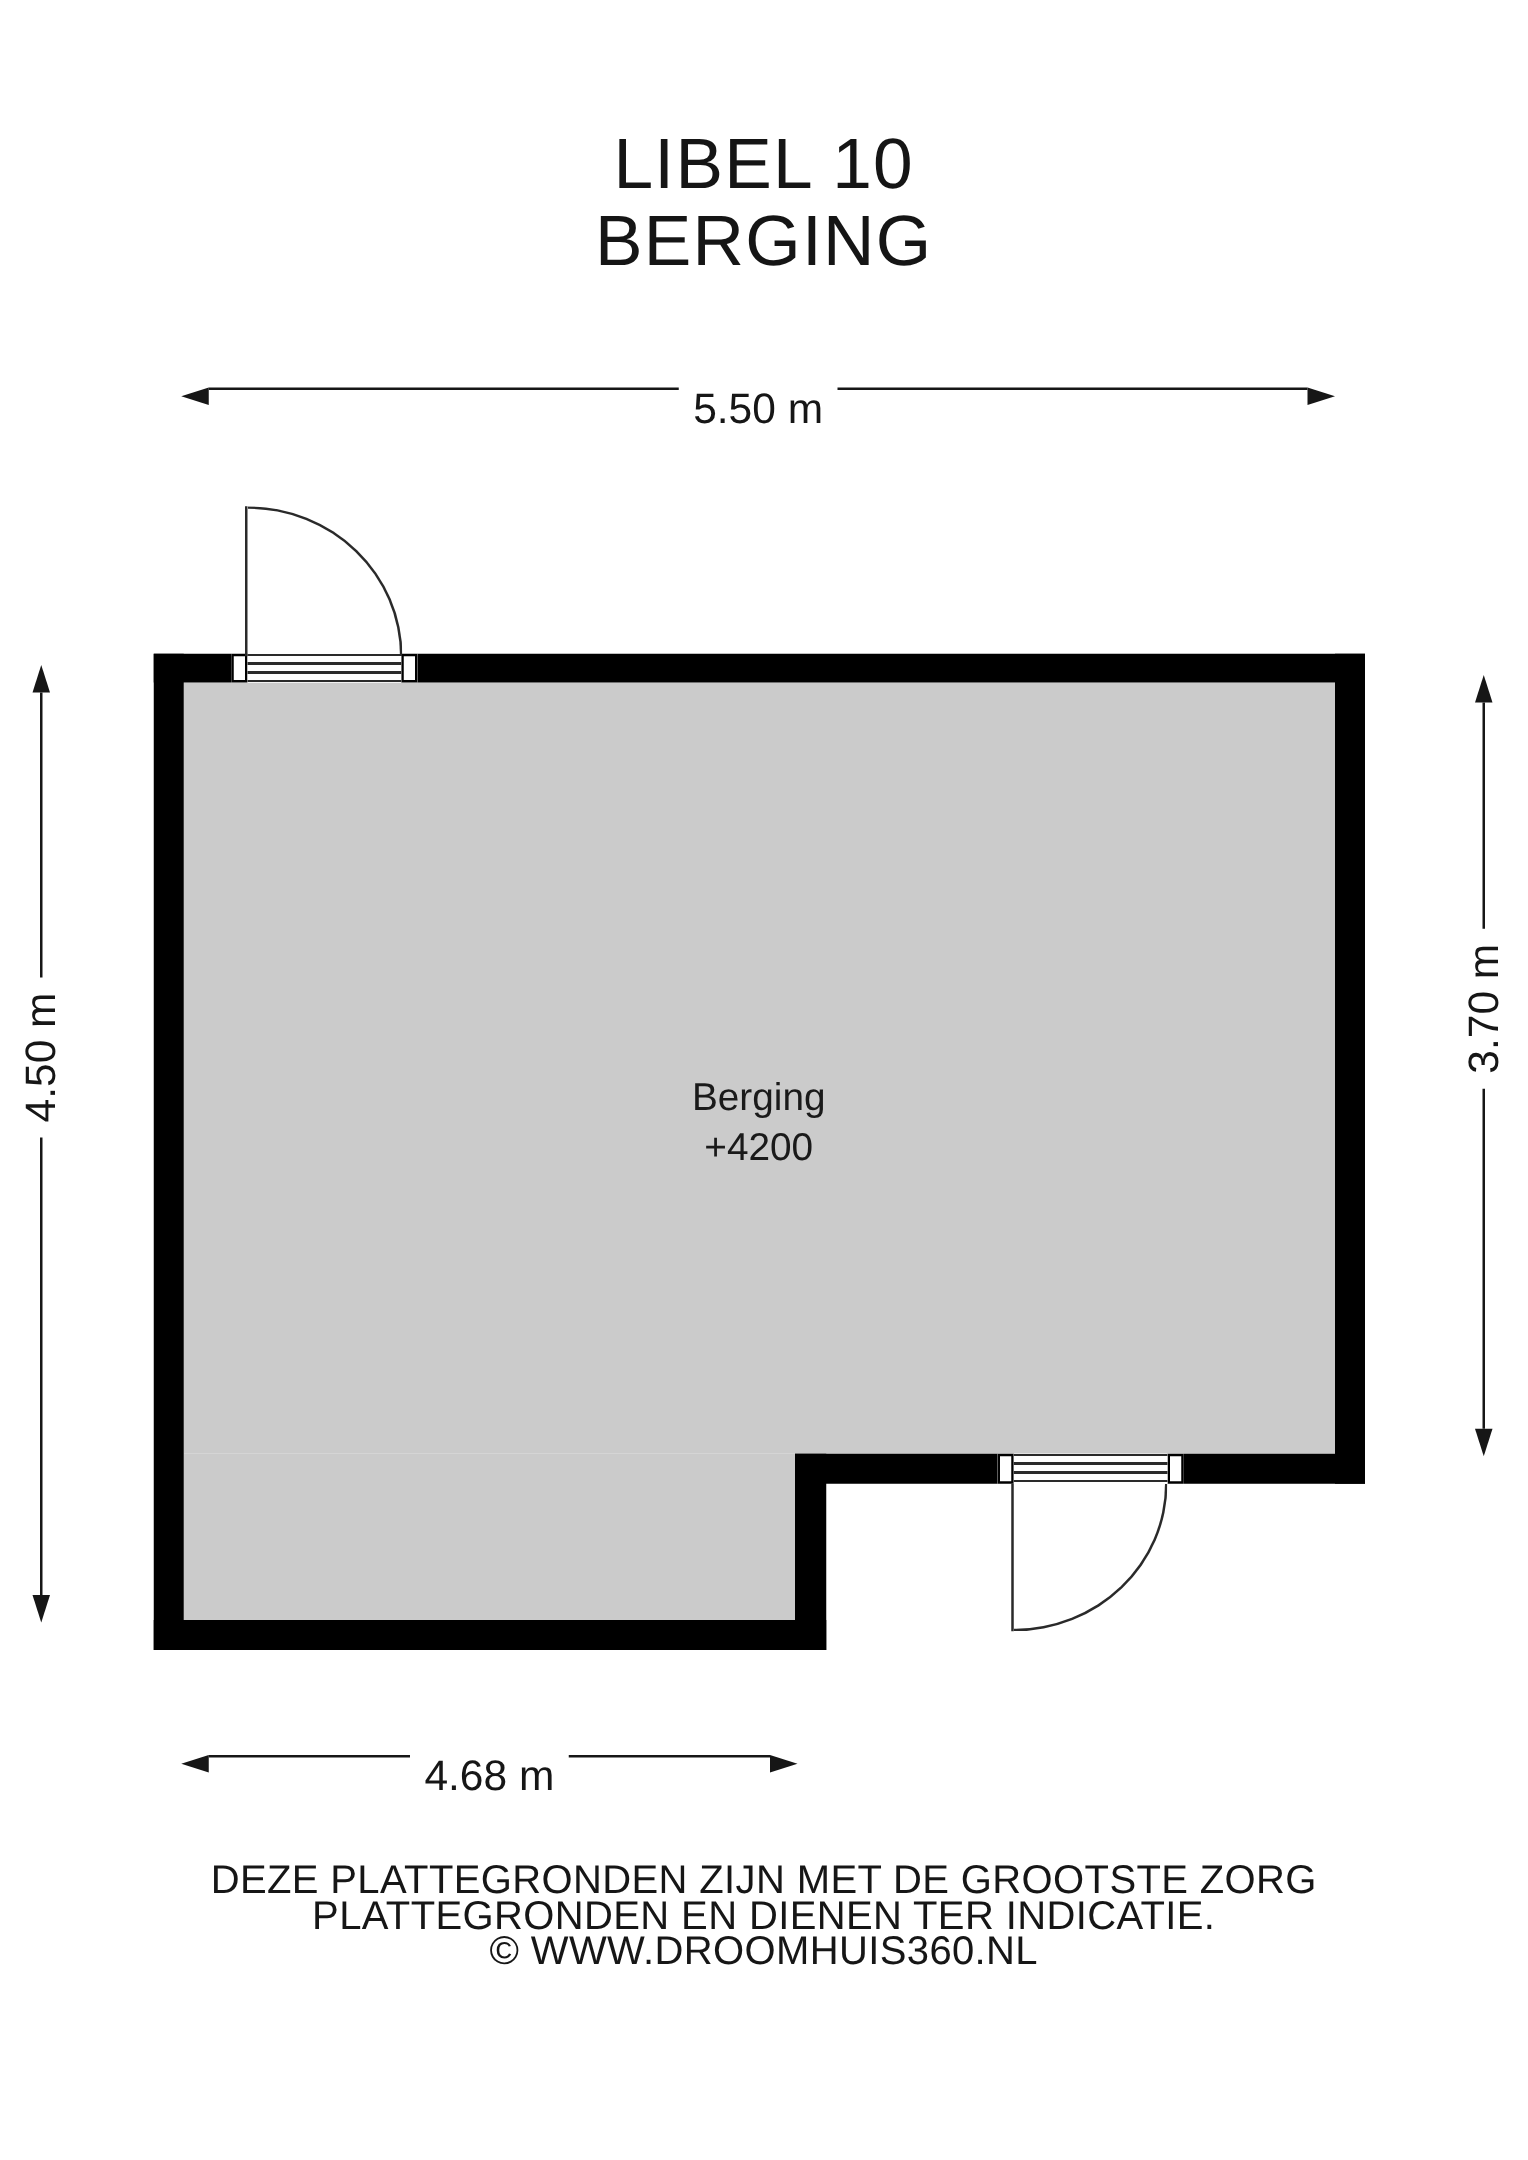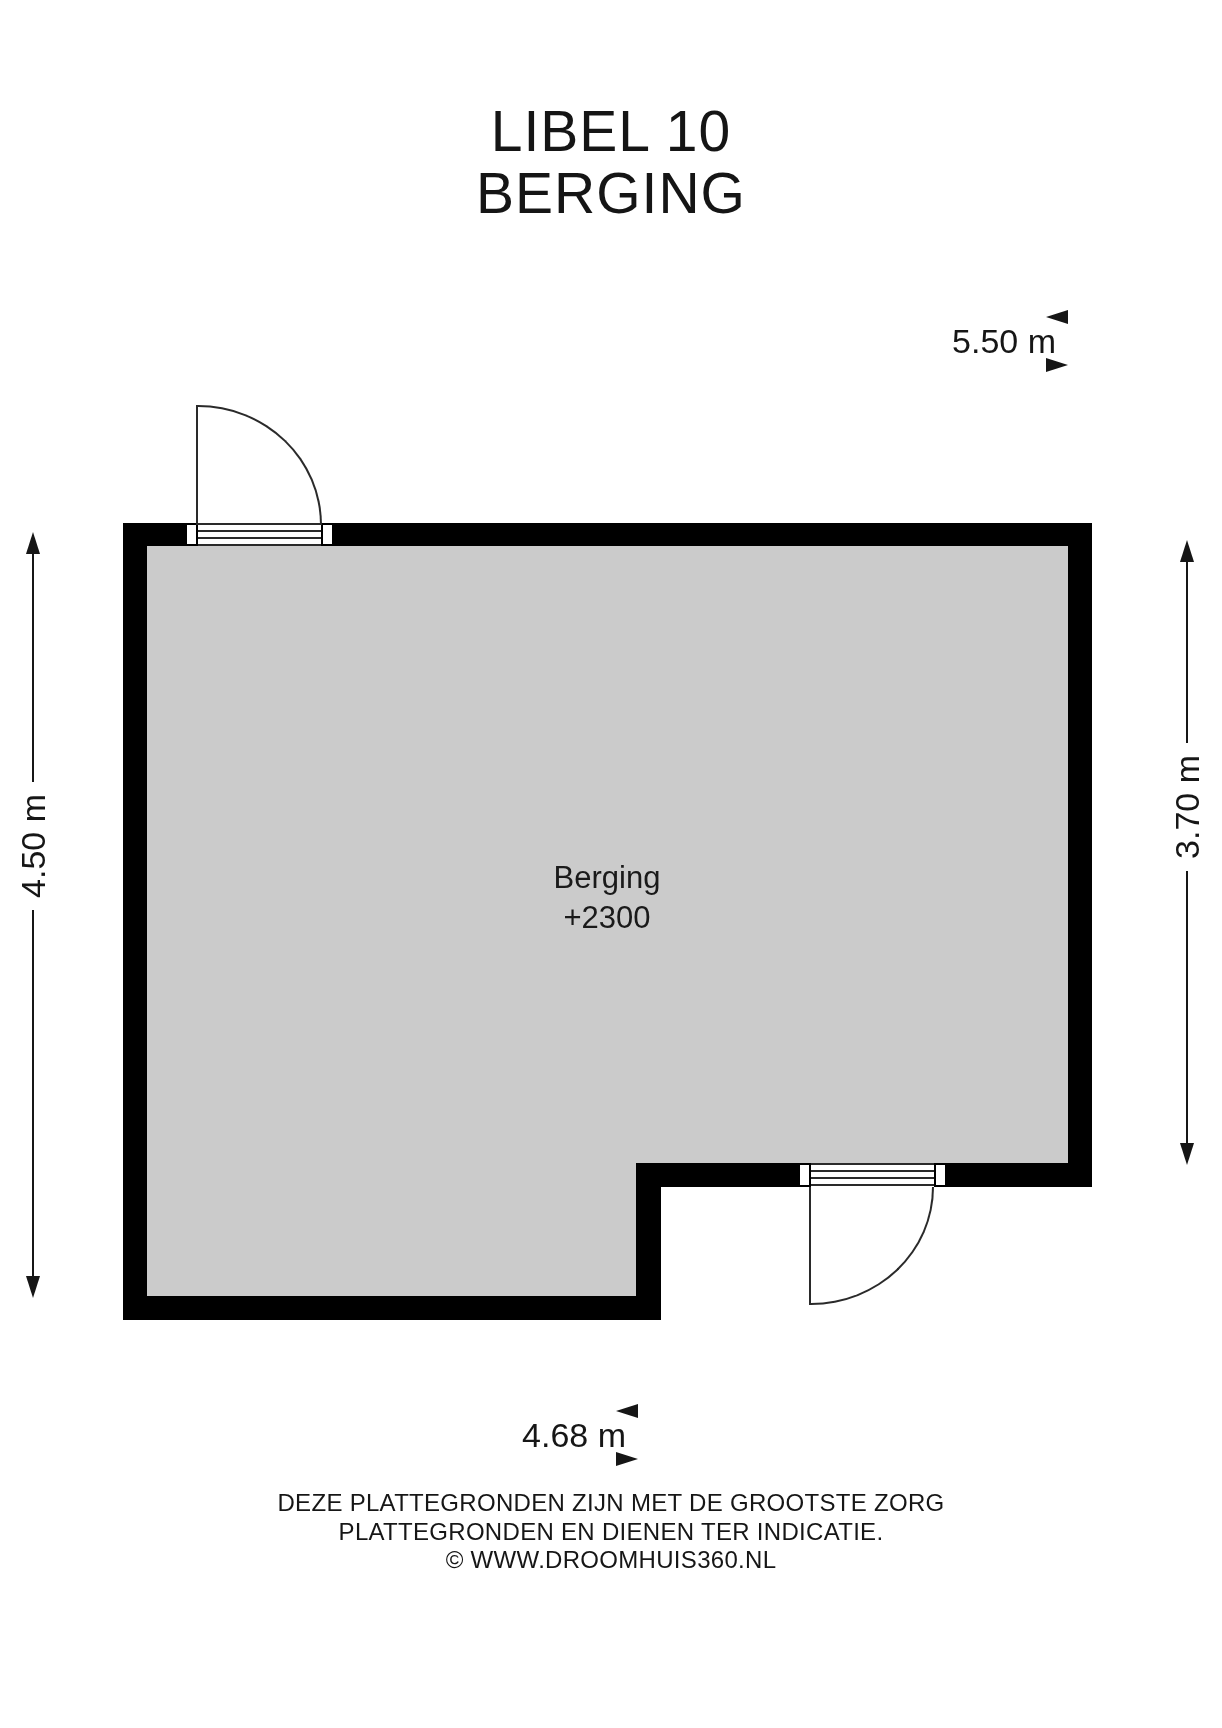--- a/index.html
+++ b/index.html
@@ -20,21 +20,21 @@
   .jamb{background:#ffffff;border:2px solid #000;box-sizing:border-box;}
   .threshold{
     background-color:#ffffff;
     background-image:repeating-linear-gradient(to bottom,#2a2a2a 0px,#2a2a2a 2px,transparent 2px,transparent 7px);
   }
   .leaf{background:#2a2a2a;}
   .arc{box-sizing:border-box;}
   #arc-top{border-top:2px solid #2a2a2a;border-right:2px solid #2a2a2a;border-top-right-radius:100% 100%;}
   #arc-bottom{border-bottom:2px solid #2a2a2a;border-right:2px solid #2a2a2a;border-bottom-right-radius:100% 100%;}
   
-  .dim-h{display:flex;flex-direction:column;align-items:flex-end;height:24px;}
+  .dim-h{display:flex;align-items:flex-start;height:24px;}
   .dim-v{display:flex;flex-direction:column;align-items:center;width:26px;}
   .seg-h{flex:1;height:2px;background:#161616;}
   .seg-v{flex:1;width:2px;background:#161616;}
   .dim-label{font-size:34px;color:#161616;white-space:nowrap;margin:0 12px;line-height:34px;}
   .dim-label-v{
     font-size:34px;color:#161616;white-space:nowrap;margin:12px 0;
     writing-mode:vertical-rl;transform:rotate(180deg);line-height:34px;
   }
   .head{width:0;height:0;}
   .head-left {border-top:7px solid transparent;border-bottom:7px solid transparent;border-right:22px solid #161616;}
@@ -42,21 +42,21 @@
   .head-up   {border-left:7px solid transparent;border-right:7px solid transparent;border-bottom:22px solid #161616;}
   .head-down {border-left:7px solid transparent;border-right:7px solid transparent;border-top:22px solid #161616;}
   
   #room-label{
     left:402px;top:858px;width:410px;text-align:center;
     font-size:31px;line-height:40px;color:#1a1a1a;
   }
   
   #footer{
     left:0;right:0;top:1489px;text-align:center;
-    font-size:24px;line-height:28.5px;letter-spacing:0.3px;color:#161616;
+    font-size:32px;line-height:28.5px;letter-spacing:0.3px;color:#161616;
   }
 </style>
 </head>
 <body>
 
 <div id="page">
 
   <div id="title" class="abs">
     <div>LIBEL 10</div>
     <div>BERGING</div>
@@ -113,21 +113,21 @@
   <div id="arc-top" class="abs arc" style="left:198px;top:405px;width:124px;height:120px;"></div>
 
   <div class="abs jamb" style="left:798px;top:1163px;width:13px;height:24px;"></div>
   <div class="abs jamb" style="left:934px;top:1163px;width:13px;height:24px;"></div>
   <div class="abs threshold" style="left:811px;top:1163px;width:123px;height:24px;"></div>
   <div class="abs leaf" style="left:809px;top:1187px;width:2px;height:118px;"></div>
   <div id="arc-bottom" class="abs arc" style="left:811px;top:1187px;width:123px;height:118px;"></div>
 
   <div id="room-label" class="abs">
     <div>Berging</div>
-    <div>+2300</div>
+    <div>+4200</div>
   </div>
 
   <div id="footer" class="abs">
     <div>DEZE PLATTEGRONDEN ZIJN MET DE GROOTSTE ZORG</div>
     <div>PLATTEGRONDEN EN DIENEN TER INDICATIE.</div>
     <div>© WWW.DROOMHUIS360.NL</div>
   </div>
 
 </div>
 

